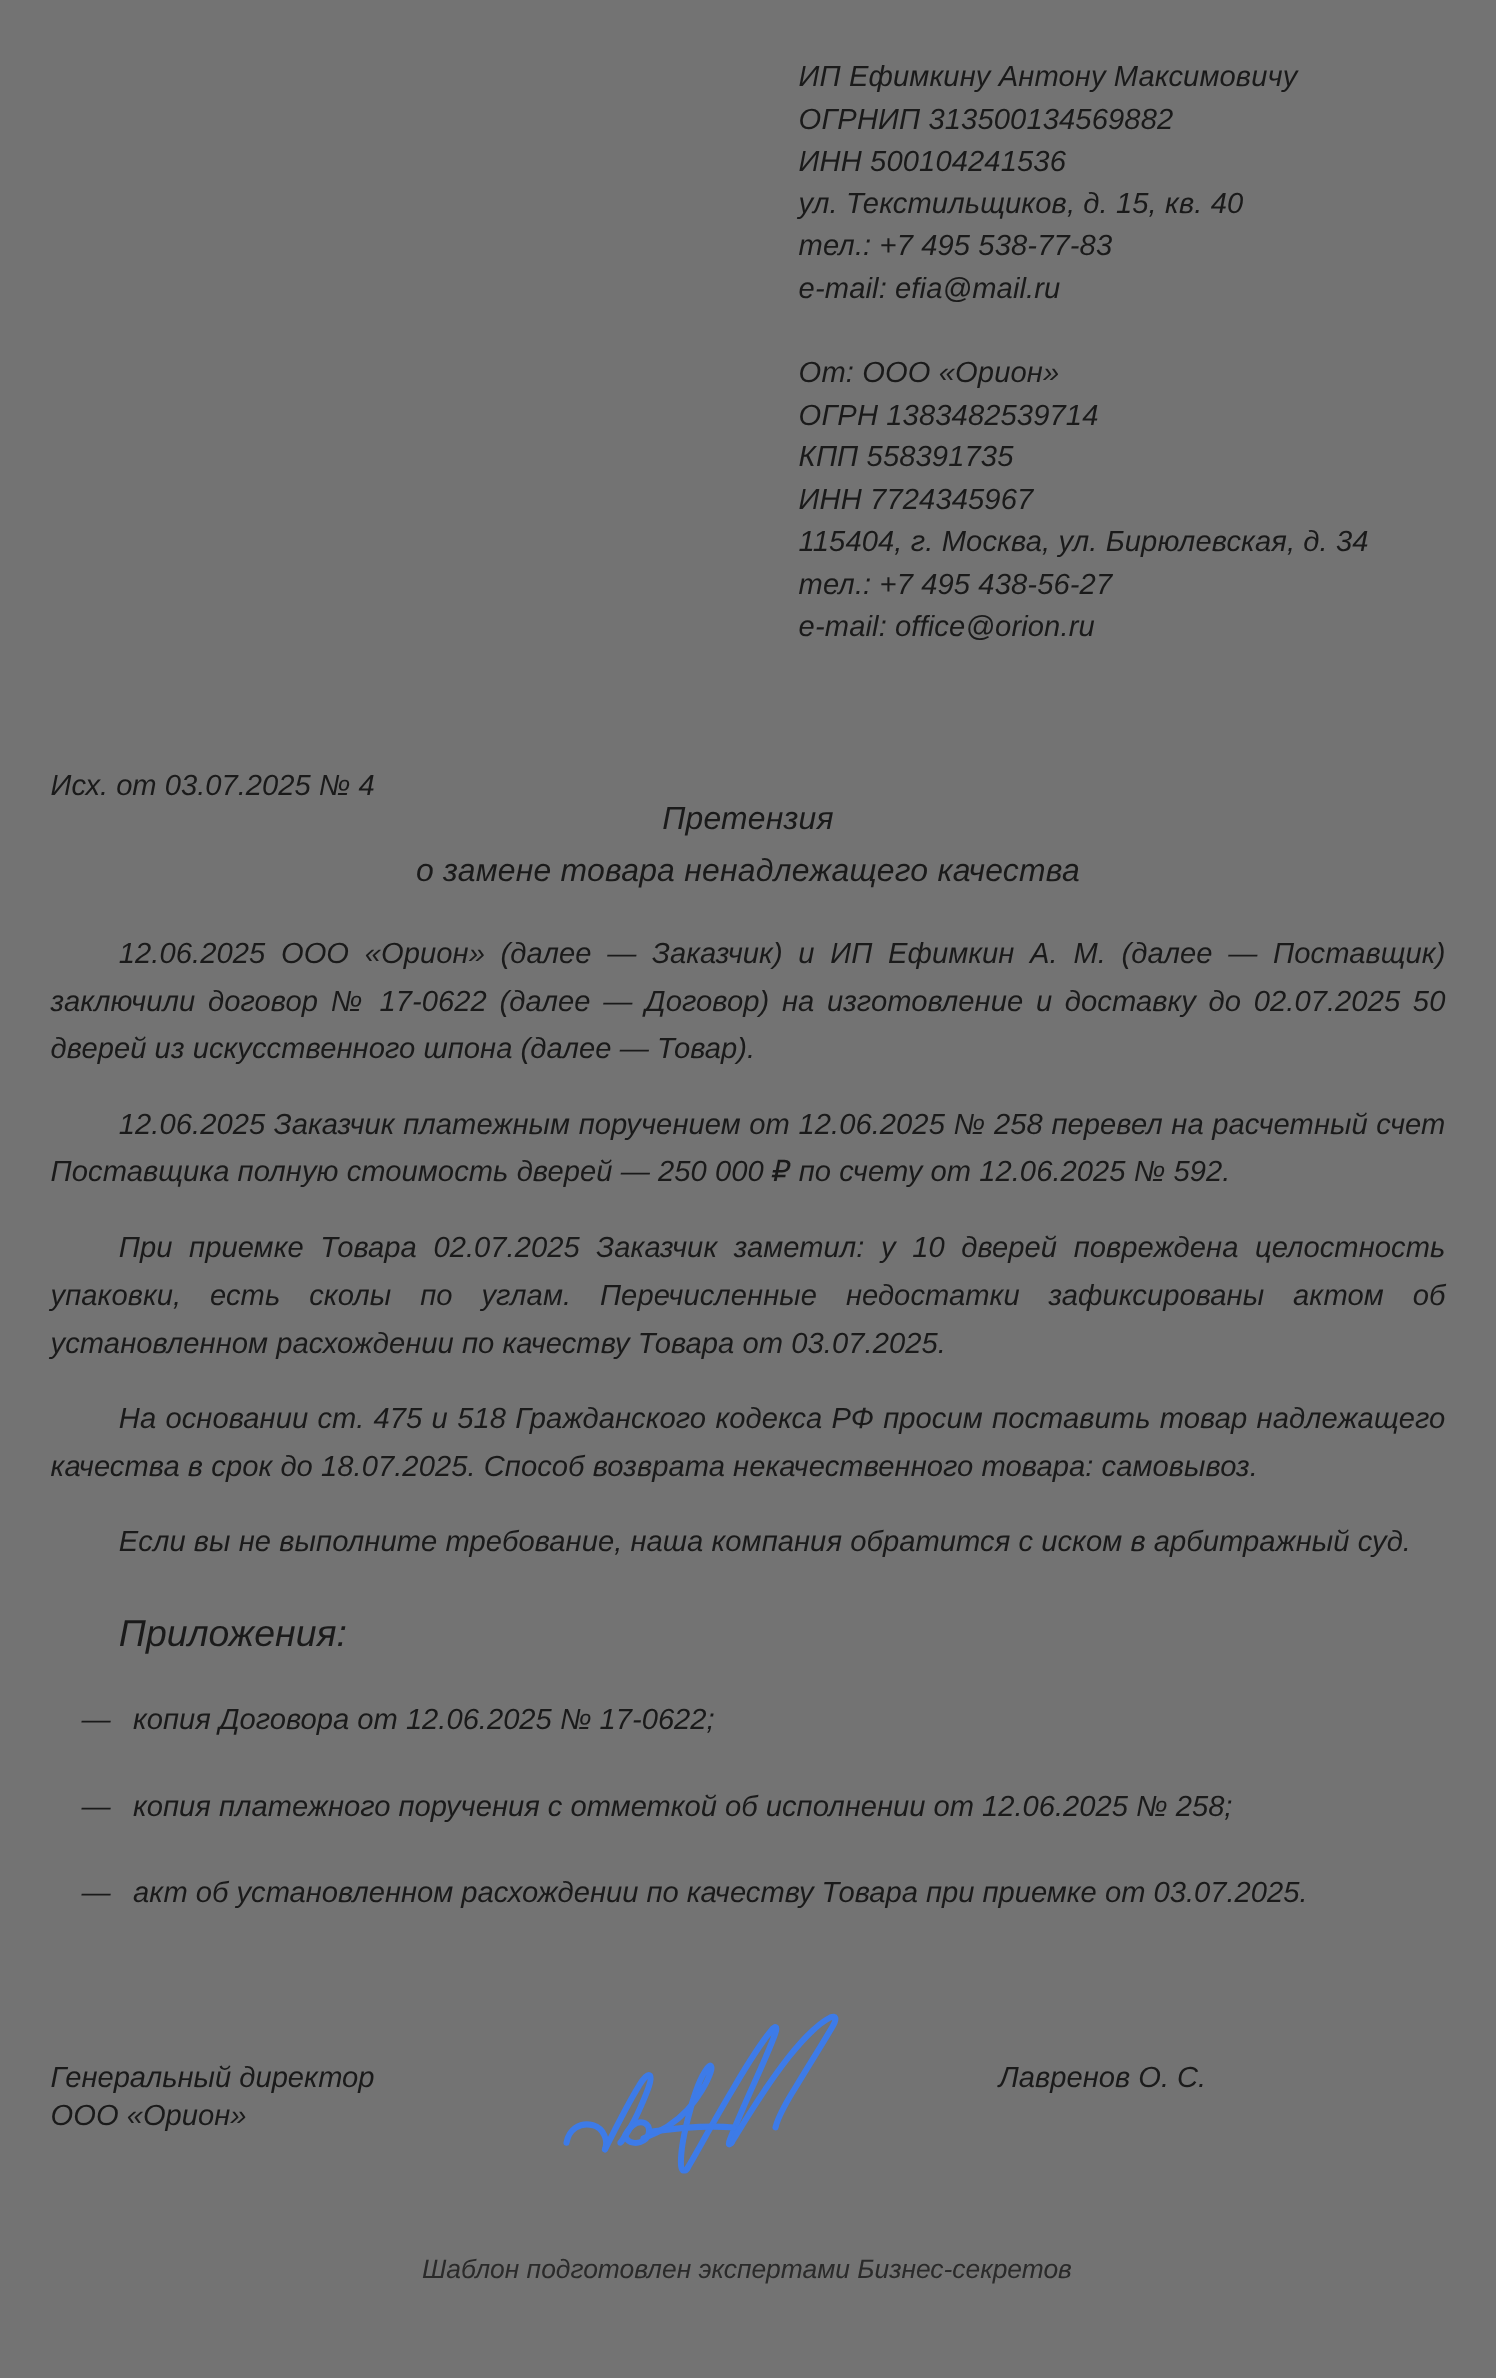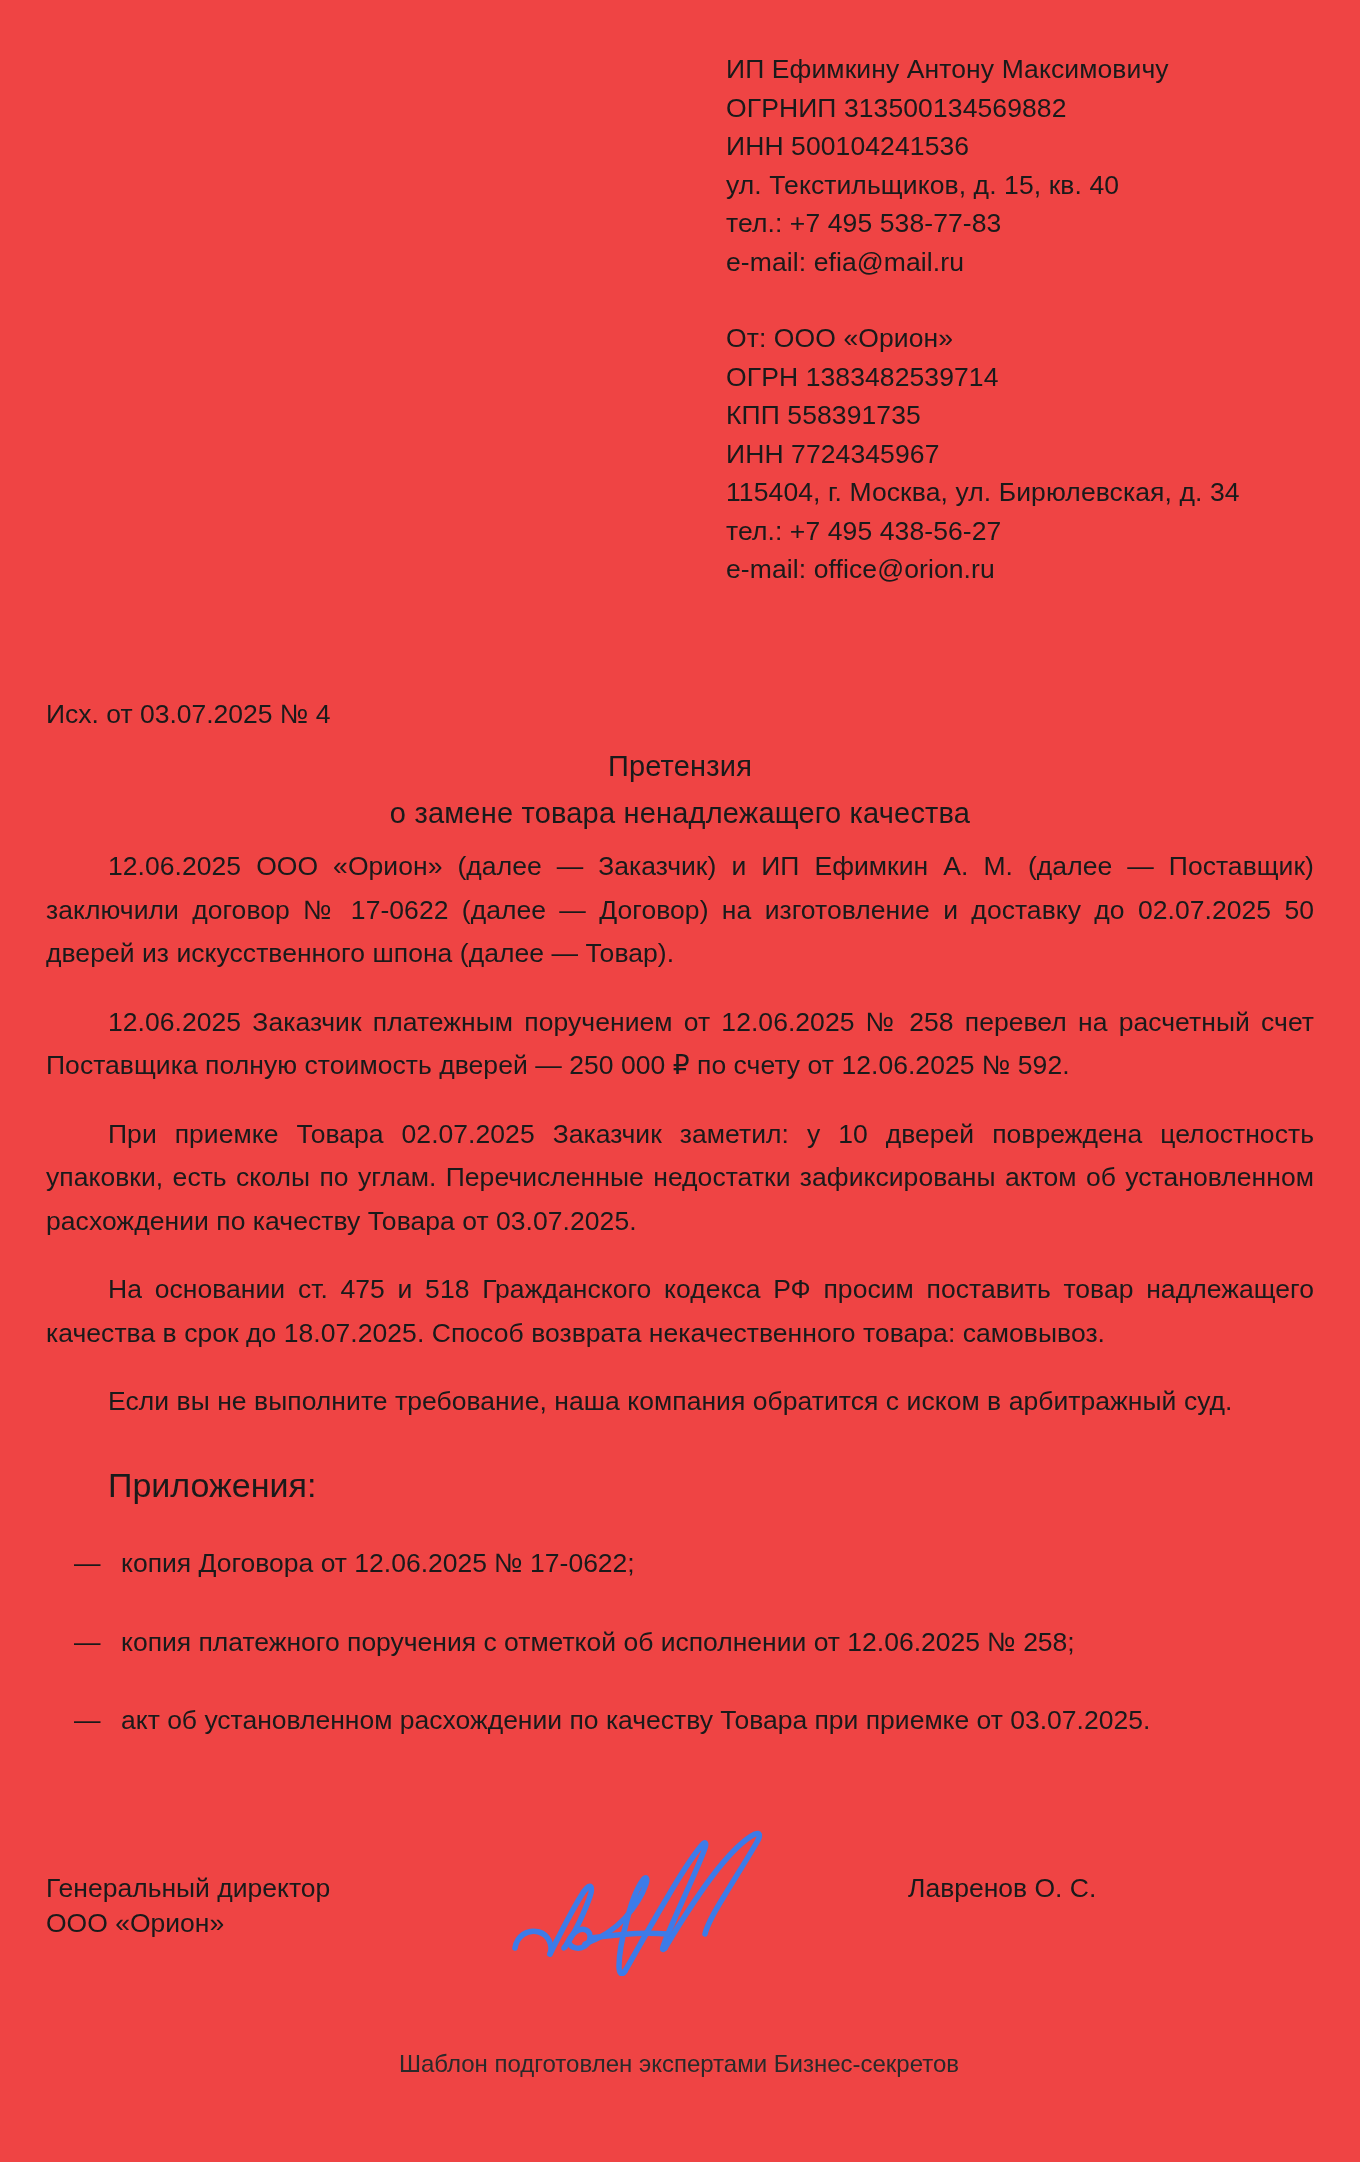--- a/index.html
+++ b/index.html
@@ -4,25 +4,26 @@
 <style>
   html, body {
     margin: 0;
     padding: 0;
     background: #ffffff;
   }
   .page {
     position: relative;
     width: 1360px;
     height: 2162px;
-    background: #ef4444;
+    background: #737373;
     font-family: "Liberation Sans", "DejaVu Sans", sans-serif;
     color: #1a1a1a;
     box-sizing: border-box;
     overflow: hidden;
+    font-style: italic;
   }
 
   
   .header-block {
     position: absolute;
     left: 726px;
     top: 50px;
     width: 600px;
   }
   .addr-line {
@@ -45,21 +46,20 @@
     white-space: nowrap;
   }
 
   
   .title-wrap {
     position: absolute;
     left: 0;
     top: 722px;
     width: 1360px;
     text-align: center;
-    margin-top: 21px;
   }
   .title-main {
     font-size: 29px;
     line-height: 47px;
     letter-spacing: 0.2px;
   }
   .title-sub {
     font-size: 29px;
     line-height: 47px;
     letter-spacing: 0.2px;

